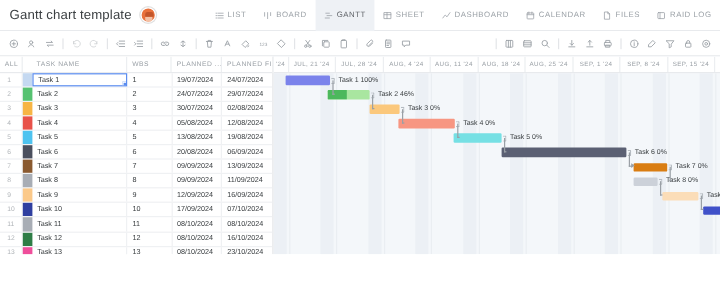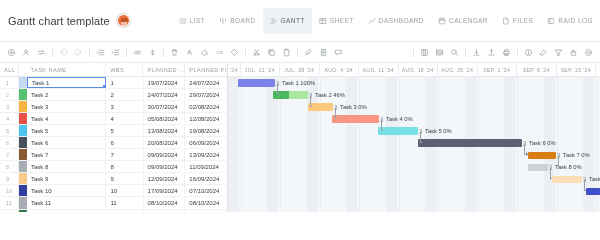--- a/index.html
+++ b/index.html
@@ -6,21 +6,21 @@
   html, body {
     width: 600px; height: 212px;
     font-family: "Liberation Sans", sans-serif;
     background: #ffffff;
     overflow: hidden;
   }
   .app { width: 600px; height: 212px; display: flex; flex-direction: column; position: relative; }
 
   
   .header {
-    height: 42px; min-height: 26px;
+    height: 26px; min-height: 26px;
     display: flex; align-items: center;
     border-bottom: 1px solid #e8eaed;
     background: #fff;
     padding-left: 8px;
   }
   .title { font-size: 11px; color: #3c4043; letter-spacing: .1px; white-space: nowrap; }
   .avatar {
     width: 13px; height: 13px; border-radius: 50%;
     background: #e8713c; margin-left: 7px; position: relative; flex: none;
     border: 1px solid #fff; box-shadow: 0 0 0 1px #e0e0e0;

